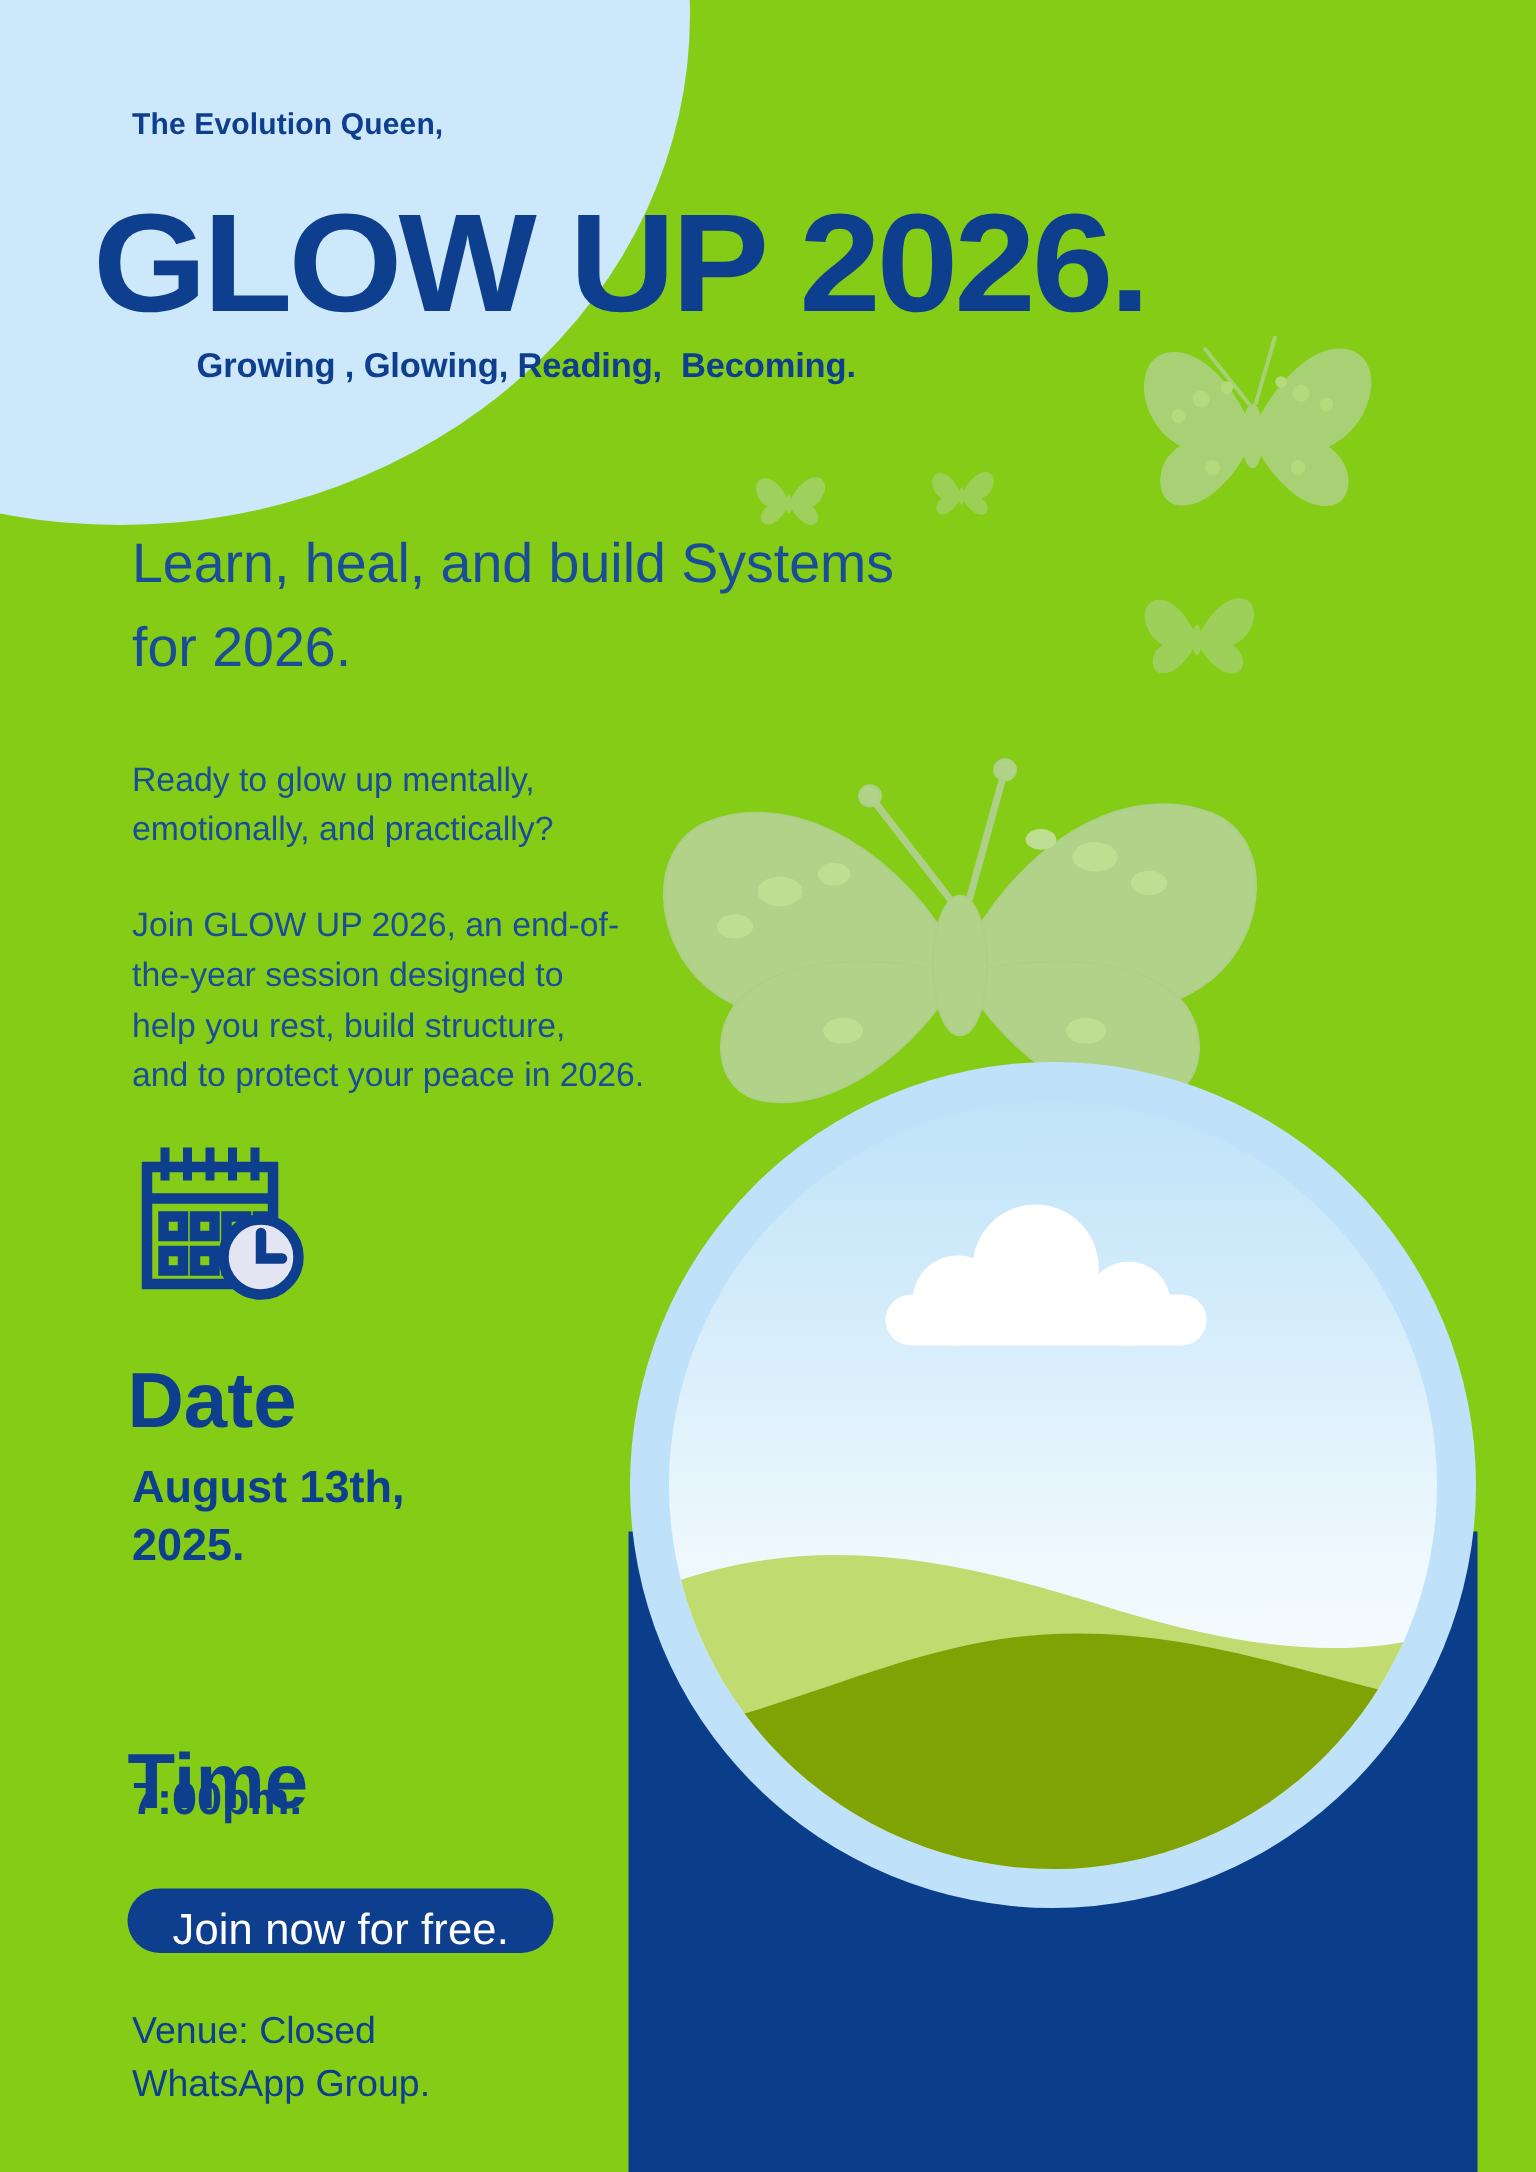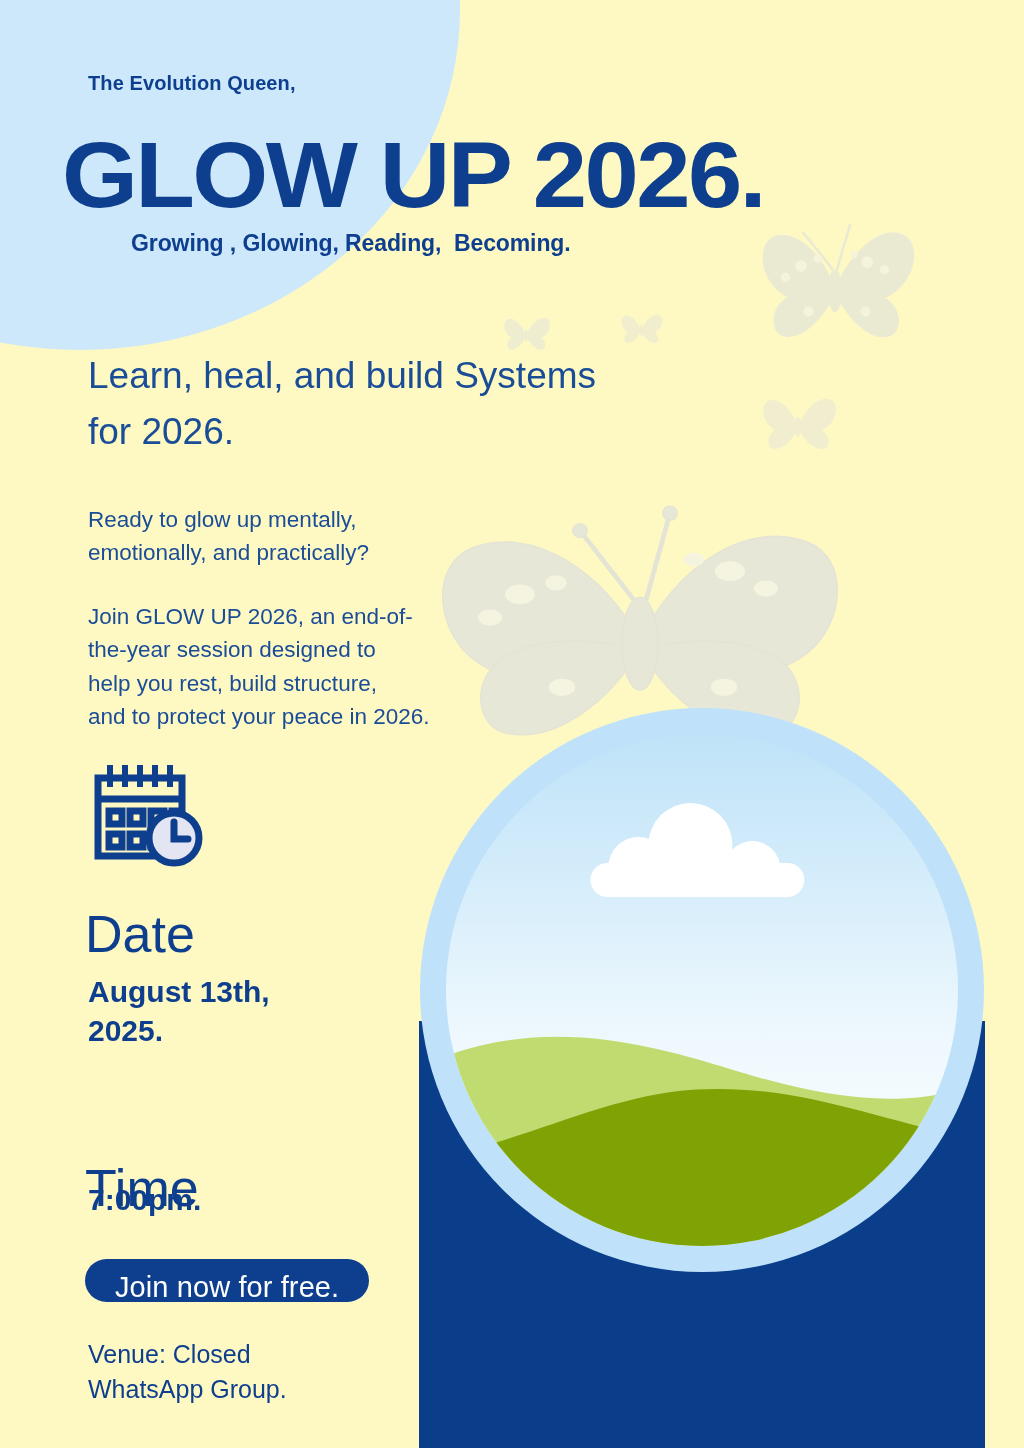--- a/index.html
+++ b/index.html
@@ -4,21 +4,21 @@
 <title>GLOW UP 2026 Poster</title>
 <style>
   * { margin:0; padding:0; box-sizing:border-box; }
   html,body { background:#6b6b6b; }
 
   .poster {
     position:relative;
     width:1024px;
     height:1448px;
     overflow:hidden;
-    background:#fef9c3;
+    background:#84cc16;
     font-family:"Liberation Sans", sans-serif;
     -webkit-font-smoothing:antialiased;
   }
 
   
   .bg-blue-circle{
     position:absolute;
     left:-300px;
     top:-330px;
     width:760px;
@@ -142,21 +142,21 @@
     position:absolute;
     left:85px; top:758px;
     width:120px; height:112px;
     z-index:6;
   }
 
   .label-big{
     position:absolute;
     left:85px;
     font-size:52px;
-    font-weight:400;
+    font-weight:700;
     color:#0e3f8f;
     line-height:1;
   }
   .label-date{ top:908px; }
   .label-time{ top:1114px;margin-top:48px; }
 
   .value-bold{
     position:absolute;
     left:88px;
     font-size:30px;

